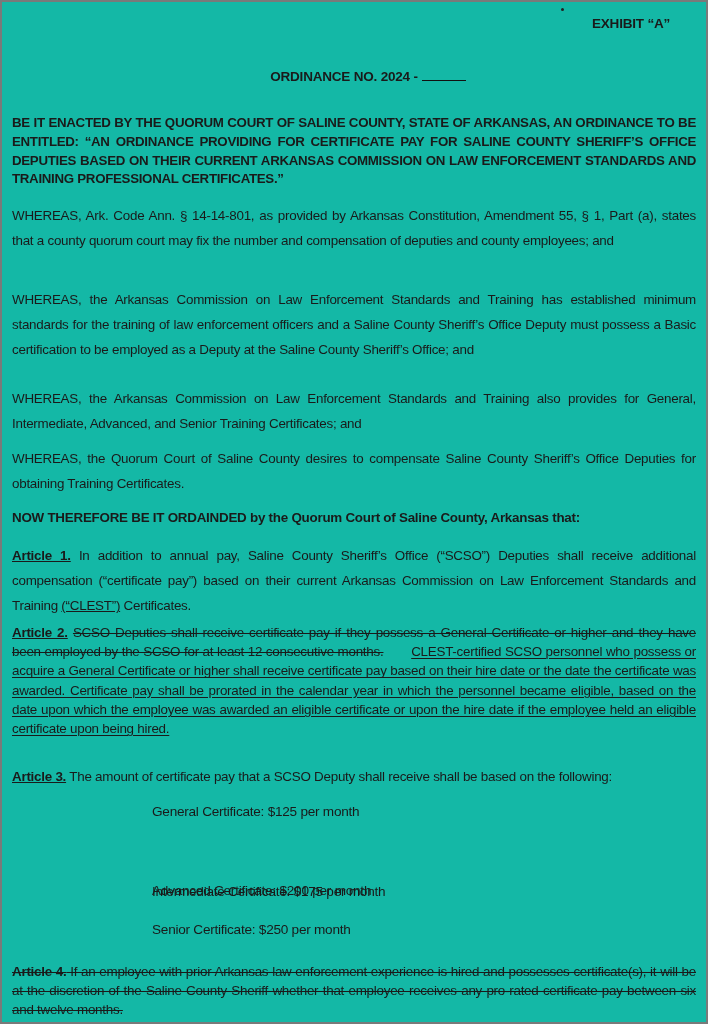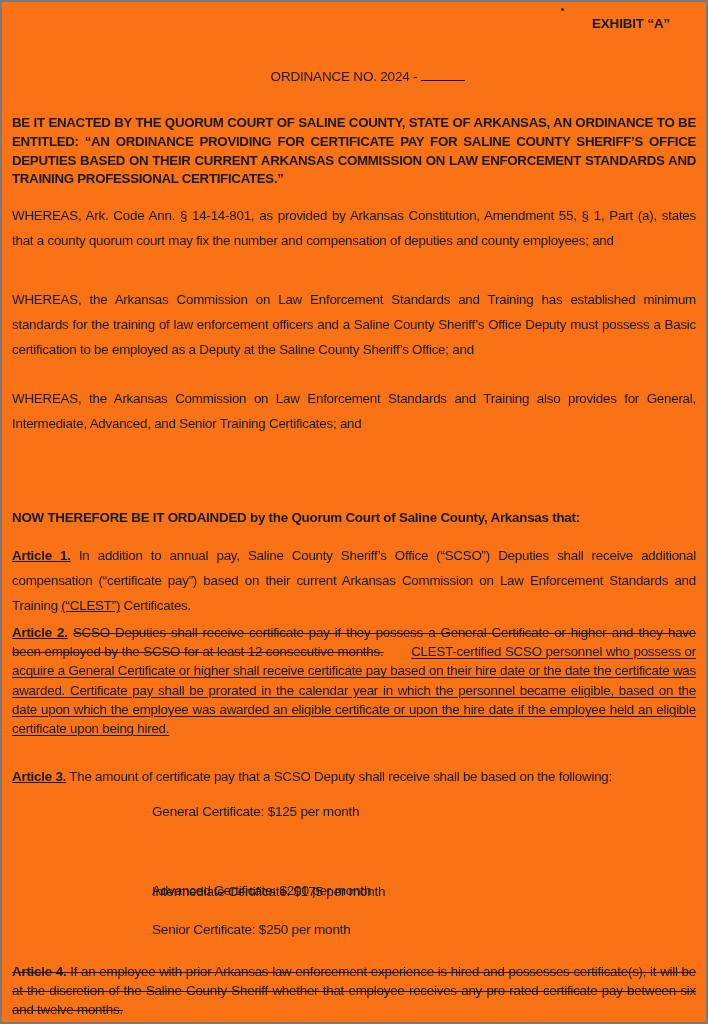--- a/index.html
+++ b/index.html
@@ -1,30 +1,30 @@
 <!DOCTYPE html>
 <html><head>
 <meta charset="utf-8">
 <style>
   html, body { margin: 0; padding: 0; background: #ffffff; }
   body { width: 708px; height: 1024px; overflow: hidden; }
   .page {
     position: relative;
     width: 704px; height: 1020px;
     border: 2px solid #7a7a7a;
-    background: #f97316;
+    background: #14b8a6;
     color: #1a1a1a;
     font-family: "Liberation Sans", sans-serif;
     font-size: 13.4px;
     overflow: hidden;
   }
   .abs { position: absolute; }
   .stray-mark { left: 559px; top: 6px; width: 3px; height: 3px; background: #222; border-radius: 50%; }
   .exhibit { left: 590px; top: 14px; font-weight: bold; font-size: 13.5px; letter-spacing: -0.2px; }
-  .ord-title { left: 0; right: 0; top: 66px; text-align: center; font-weight: normal; font-size: 13.5px; letter-spacing: -0.2px; padding-left: 28px; }
+  .ord-title { left: 0; right: 0; top: 66px; text-align: center; font-weight: bold; font-size: 13.5px; letter-spacing: -0.2px; padding-left: 28px; }
   .ord-title .blank { display: inline-block; width: 44px; border-bottom: 1.5px solid #111; margin-left: 4px; vertical-align: baseline; height: 12px; }
   .para {
     left: 10px; width: 684px;
     line-height: 25px;
     text-align: justify;
     letter-spacing: -0.25px;
     word-spacing: 0px;
   }
   .caps { font-weight: bold; font-size: 13.3px; line-height: 18.8px; letter-spacing: -0.3px; }
   .bold { font-weight: bold; }
@@ -45,20 +45,21 @@
 
   <div class="abs ord-title">
     <span>ORDINANCE NO. 2024 -</span><span class="blank"></span>
   </div>
 
   <div class="abs para caps" style="top:112px;">BE IT ENACTED BY THE QUORUM COURT OF SALINE COUNTY, STATE OF ARKANSAS, AN ORDINANCE TO BE ENTITLED: “AN ORDINANCE PROVIDING FOR CERTIFICATE PAY FOR SALINE COUNTY SHERIFF’S OFFICE DEPUTIES BASED ON THEIR CURRENT ARKANSAS COMMISSION ON LAW ENFORCEMENT STANDARDS AND TRAINING PROFESSIONAL CERTIFICATES.”</div>
 
   <div class="abs para" style="top:201px;">WHEREAS, Ark. Code Ann. § 14-14-801, as provided by Arkansas Constitution, Amendment 55, § 1, Part (a), states that a county quorum court may fix the number and compensation of deputies and county employees; and</div>
   <div class="abs para" style="top:285px;">WHEREAS, the Arkansas Commission on Law Enforcement Standards and Training has established minimum standards for the training of law enforcement officers and a Saline County Sheriff’s Office Deputy must possess a Basic certification to be employed as a Deputy at the Saline County Sheriff’s Office; and</div>
   <div class="abs para" style="top:384px;">WHEREAS, the Arkansas Commission on Law Enforcement Standards and Training also provides for General, Intermediate, Advanced, and Senior Training Certificates; and</div>
+  <div class="abs para" style="top:444px;">WHEREAS, the Quorum Court of Saline County desires to compensate Saline County Sheriff’s Office Deputies for obtaining Training Certificates.</div>
 
   <div class="abs para" style="top:503px;">
     <span class="bold">NOW THEREFORE BE IT ORDAINDED</span><span class="bold"> by the Quorum Court of Saline County, Arkansas that:</span>
   </div>
 
   <div class="abs para" style="top:541px;">
     <span class="art-head">Article 1.</span><span>  In addition to annual pay, Saline County Sheriff’s Office (“SCSO”) Deputies shall receive additional compensation (“certificate pay”) based on their current Arkansas Commission on Law Enforcement Standards and Training </span><span class="ul">(“CLEST”)</span><span> Certificates.</span>
   </div>
 
   <div class="abs para" style="top:621px; line-height:19.2px;">

